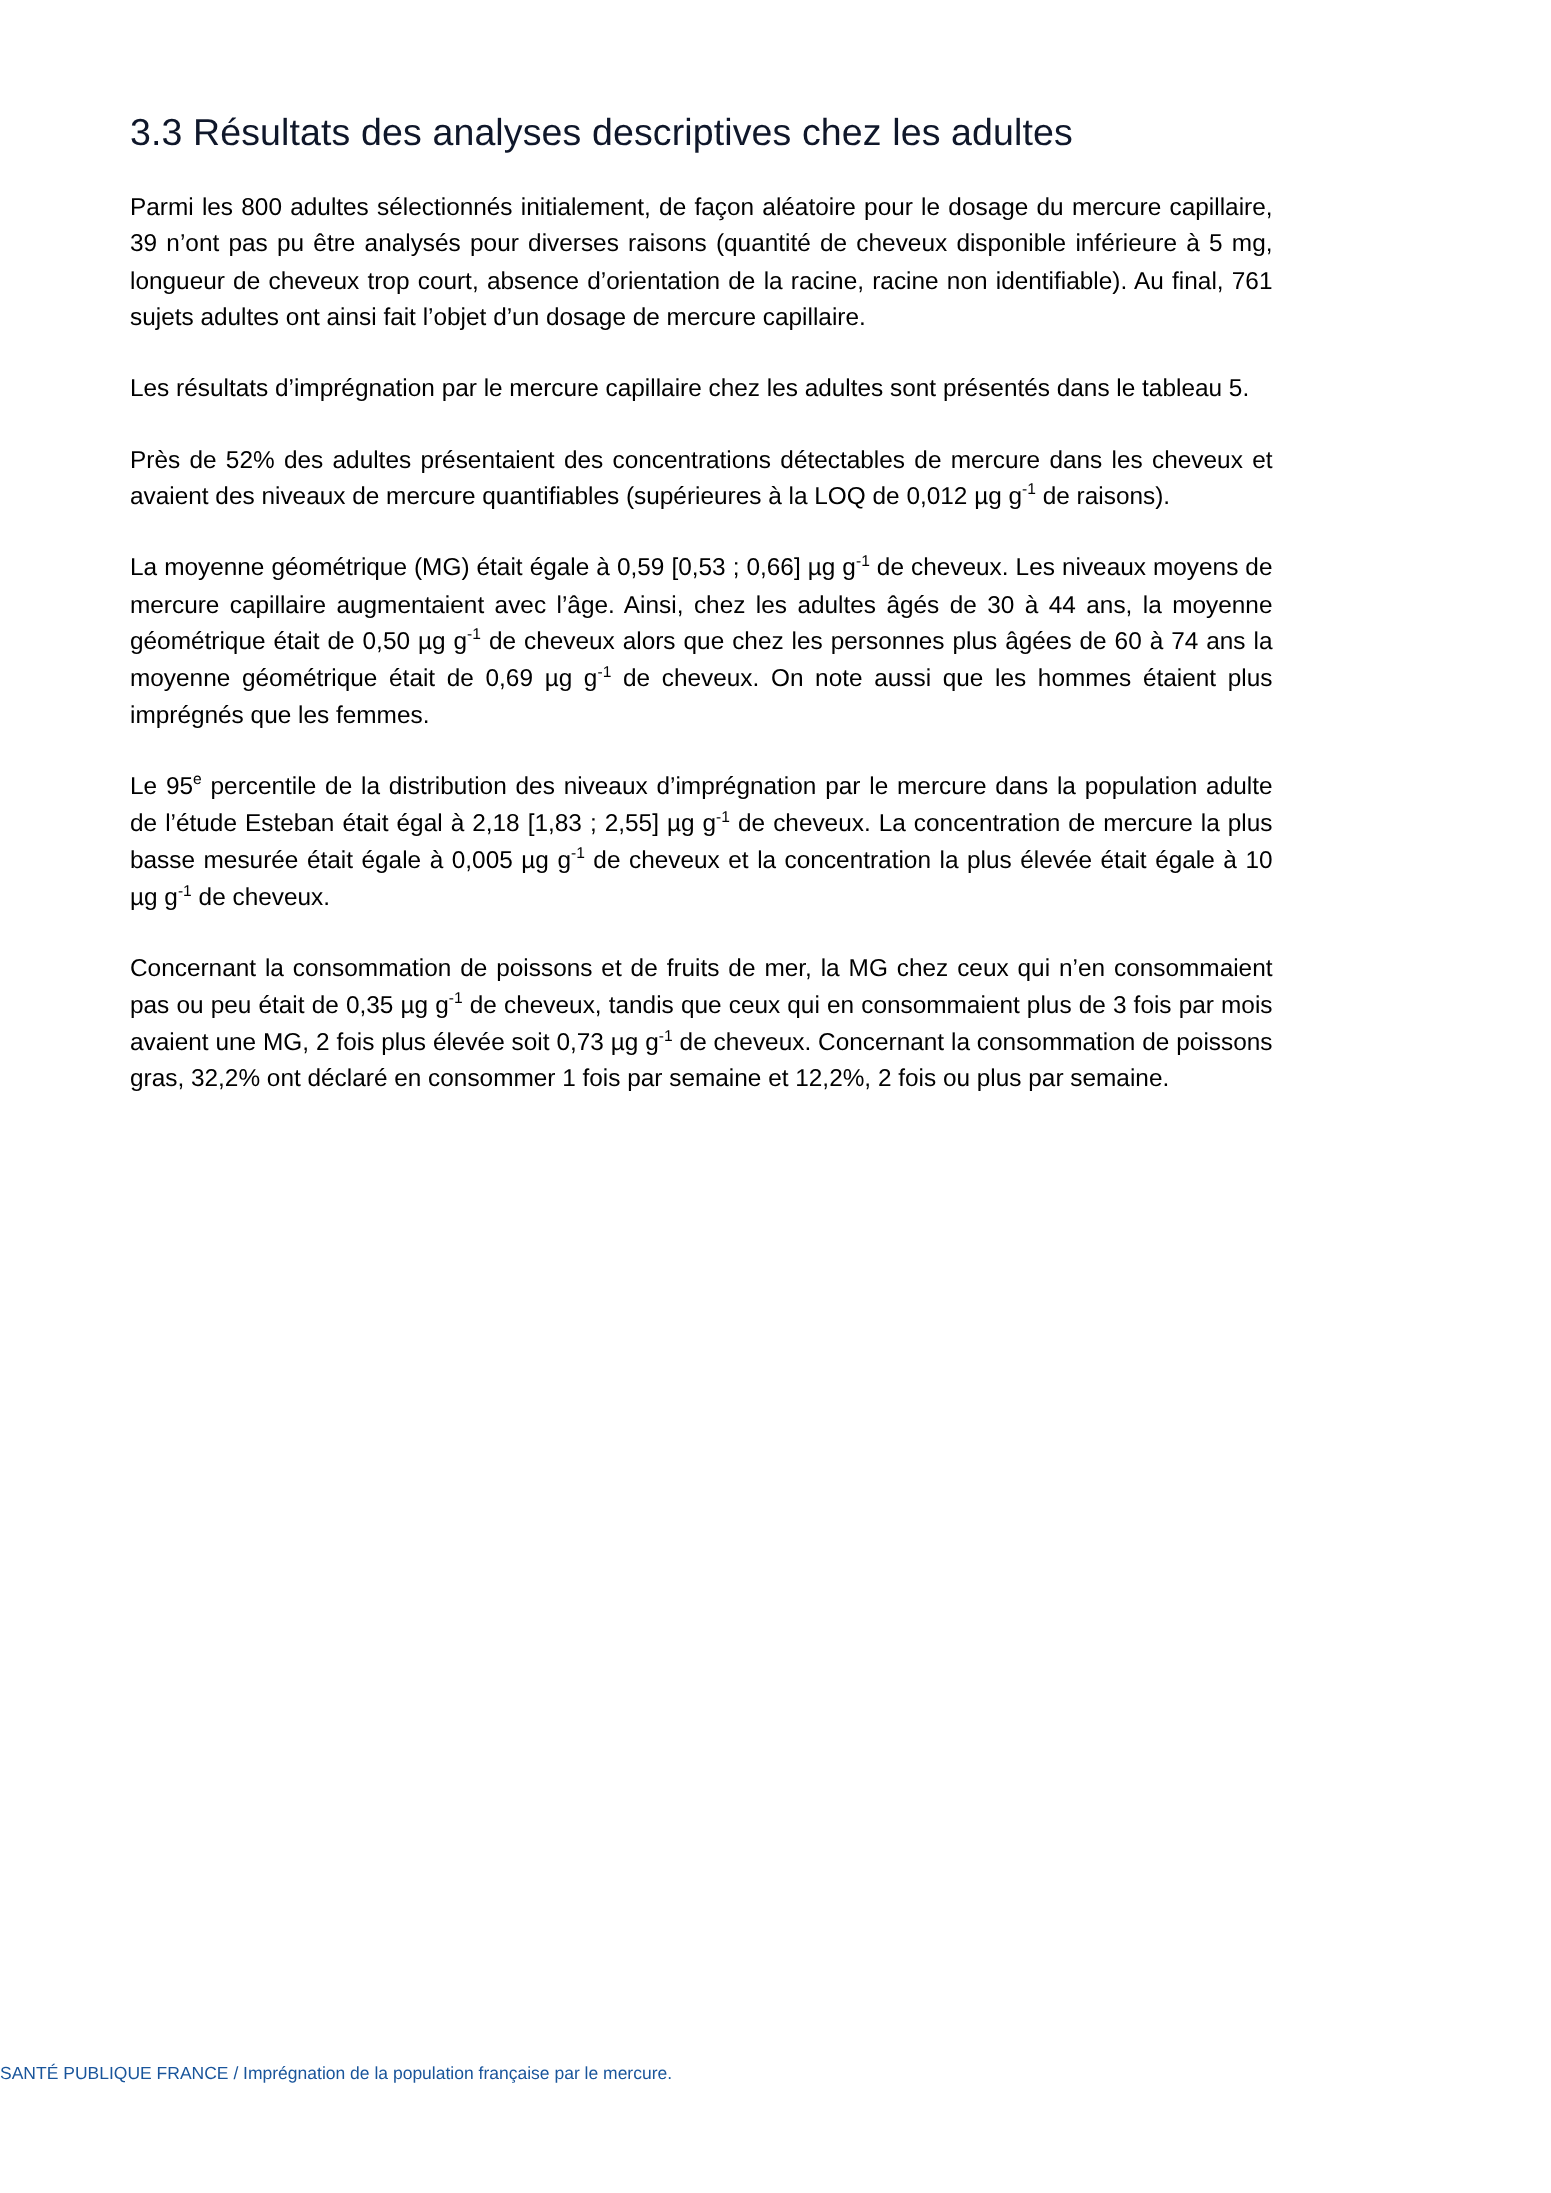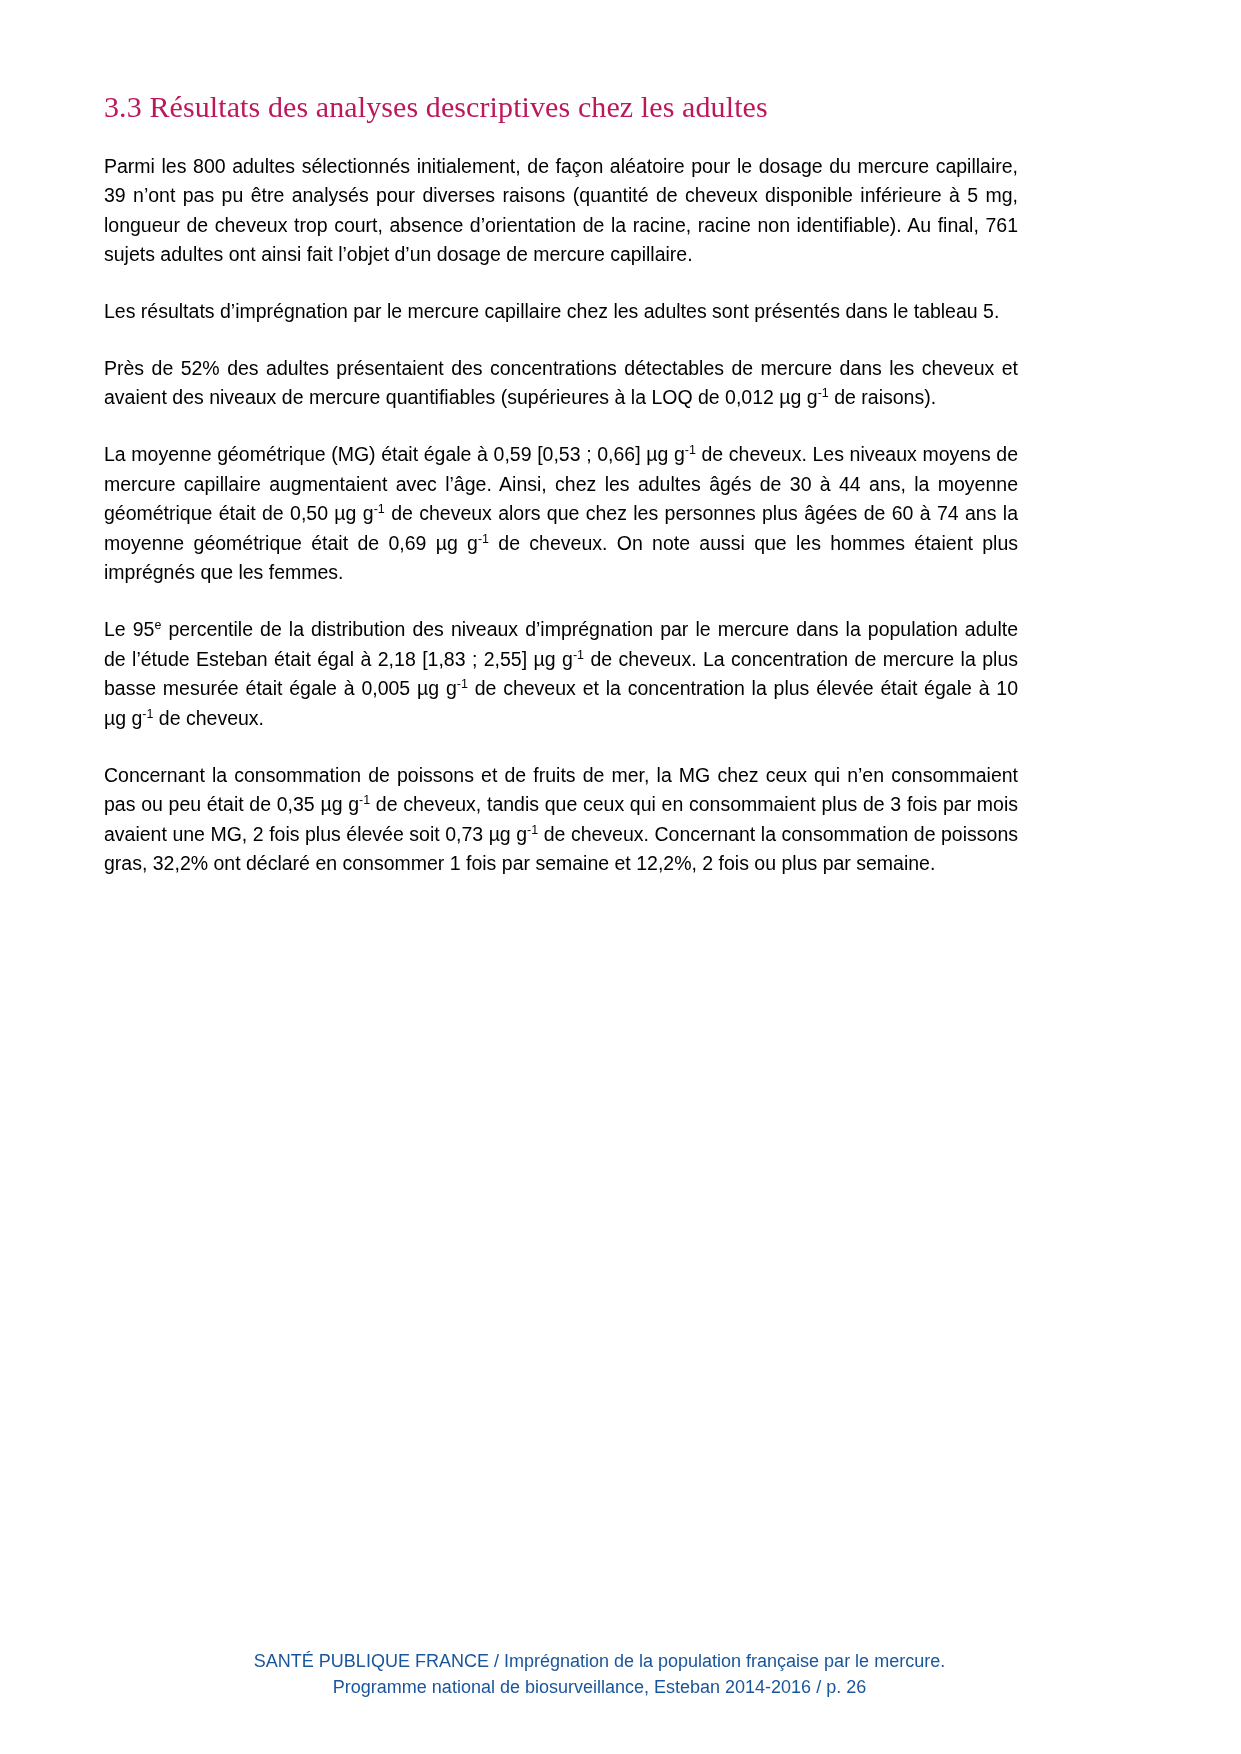--- a/index.html
+++ b/index.html
@@ -21,25 +21,24 @@
   }
   .content {
     position: absolute;
     left: 104px;
     top: 88px;
     width: 914px;
   }
   h1.section-title {
     font-size: 30px;
     font-weight: normal;
-    color: #be185d;
+    color: #0f172a;
     margin: 0 0 0 0;
     line-height: 1.25;
     letter-spacing: 0.1px;
-    font-family: Liberation Serif, serif;
   }
   h2.subsection-title {
     font-size: 23px;
     font-weight: normal;
     color: #19559b;
     margin: 32px 0 0 0;
     line-height: 1.25;
   }
   p.para {
     font-size: 19.5px;
@@ -56,23 +55,23 @@
   sup {
     font-size: 0.64em;
     line-height: 0;
     vertical-align: super;
   }
   .footer {
     position: absolute;
     left: 0;
     top: 1648px;
     width: 1223px;
-    text-align: center;
+    text-align: left;
     color: #19559b;
-    font-size: 18px;
+    font-size: 14px;
     line-height: 1.45;
   }
   .footer-line {
     display: block;
     padding-right: 24px;
   }
 </style>
 </head>
 <body>
 
@@ -104,16 +103,15 @@
     </p>
 
     <p class="para">
       <span>Concernant la consommation de poissons et de fruits de mer, la MG chez ceux qui n’en consommaient pas ou peu était de 0,35 µg g</span><sup>-1</sup><span> de cheveux, tandis que ceux qui en consommaient plus de 3 fois par mois avaient une MG, 2 fois plus élevée soit 0,73 µg g</span><sup>-1</sup><span> de cheveux. Concernant la consommation de poissons gras, 32,2% ont déclaré en consommer 1 fois par semaine et 12,2%, 2 fois ou plus par semaine.</span>
     </p>
 
   </div>
 
   <div class="footer">
     <span class="footer-line">SANTÉ PUBLIQUE FRANCE / Imprégnation de la population française par le mercure.</span>
-    <span class="footer-line">Programme national de biosurveillance, Esteban 2014-2016 / p. 26</span>
   </div>
 
 </div>
 
 </body></html>

